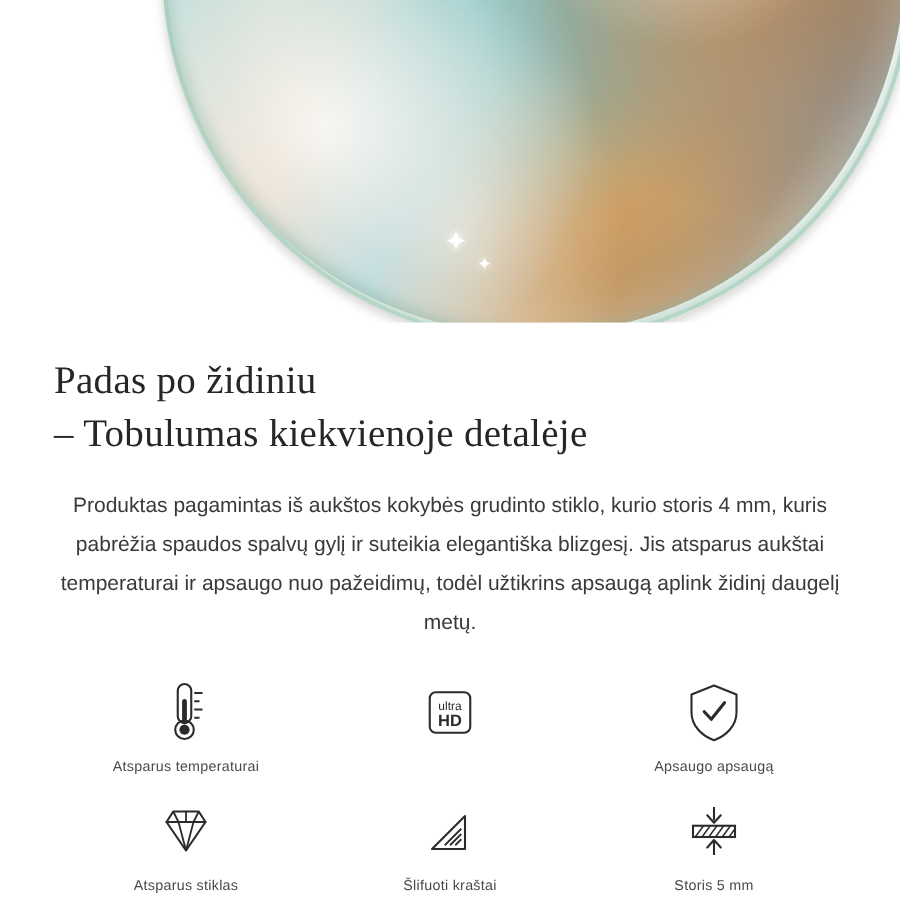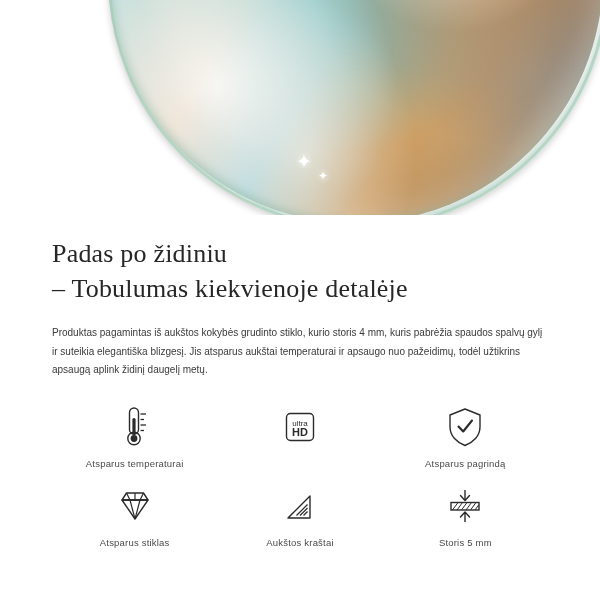--- a/index.html
+++ b/index.html
@@ -81,44 +81,44 @@
     font-size: 17px;
     line-height: 1;
     text-shadow: 0 0 6px rgba(255,255,255,0.95);
     pointer-events: none;
   }
   .sparkle.s1 { left: 296px; top: 152px; font-size: 19px; }
   .sparkle.s2 { left: 318px; top: 170px; font-size: 12px; }
 
   
   .content {
-    padding: 0 52px;
+    padding: 0 36px;
     box-sizing: border-box;
   }
 
   .headline {
     margin: 0;
     padding-top: 22px;
     font-family: "Liberation Serif", serif;
     font-size: 26px;
     line-height: 1.33;
     font-weight: 400;
     color: #262626;
     letter-spacing: 0.2px;
   }
   .headline .line2 {
     display: block;
   }
 
   .body-copy {
     margin: 18px 0 0 0;
-    font-size: 10px;
+    font-size: 14px;
     line-height: 1.85;
     color: #3a3a3a;
-    text-align: left;
+    text-align: center;
     max-width: 536px;
   }
 
   
   .features {
     margin-top: 24px;
     display: grid;
     grid-template-columns: repeat(3, 1fr);
     grid-row-gap: 14px;
   }
@@ -196,21 +196,21 @@
         </div>
       </div>
 
       <div class="feature">
         <div class="feature-icon">
           <svg width="42" height="44" viewBox="0 0 42 44">
             <path d="M21 4 L36 10 V22 C36 31 29 37.5 21 40.5 C13 37.5 6 31 6 22 V10 Z" fill="none" stroke="#2b2b2b" stroke-width="1.4" stroke-linejoin="round"></path>
             <path d="M14.5 21.5 L19.2 26.5 L28 15.5" fill="none" stroke="#2b2b2b" stroke-width="2.1" stroke-linecap="round" stroke-linejoin="round"></path>
           </svg>
         </div>
-        <div class="feature-label">Atsparus pagrindą</div>
+        <div class="feature-label">Apsaugo apsaugą</div>
       </div>
 
       <div class="feature">
         <div class="feature-icon">
           <svg width="46" height="40" viewBox="0 0 46 40">
             <path d="M10 14 L23 33 L36 14 Z" fill="none" stroke="#2b2b2b" stroke-width="1.4" stroke-linejoin="round"></path>
             <path d="M10 14 L14.5 7 L31.5 7 L36 14 Z" fill="none" stroke="#2b2b2b" stroke-width="1.4" stroke-linejoin="round"></path>
             <line x1="14.5" y1="7" x2="18" y2="14" stroke="#2b2b2b" stroke-width="1.2"></line>
             <line x1="31.5" y1="7" x2="28" y2="14" stroke="#2b2b2b" stroke-width="1.2"></line>
             <line x1="18" y1="14" x2="23" y2="33" stroke="#2b2b2b" stroke-width="1.2"></line>
@@ -224,21 +224,21 @@
 
       <div class="feature">
         <div class="feature-icon">
           <svg width="44" height="40" viewBox="0 0 44 40">
             <path d="M10 32 L32 32 L32 10 Z" fill="none" stroke="#2b2b2b" stroke-width="1.4" stroke-linejoin="round"></path>
             <line x1="18.5" y1="29.5" x2="29.5" y2="18.5" stroke="#2b2b2b" stroke-width="1.2"></line>
             <line x1="22" y1="29.5" x2="29.5" y2="22" stroke="#2b2b2b" stroke-width="1.2"></line>
             <line x1="25.5" y1="29.5" x2="29.5" y2="25.5" stroke="#2b2b2b" stroke-width="1.2"></line>
           </svg>
         </div>
-        <div class="feature-label">Aukštos kraštai</div>
+        <div class="feature-label">Šlifuoti kraštai</div>
       </div>
 
       <div class="feature">
         <div class="feature-icon">
           <svg width="46" height="42" viewBox="0 0 46 42">
             <line x1="23" y1="5" x2="23" y2="14" stroke="#2b2b2b" stroke-width="1.4"></line>
             <path d="M18.5 10.5 L23 15.5 L27.5 10.5" fill="none" stroke="#2b2b2b" stroke-width="1.4" stroke-linecap="round" stroke-linejoin="round"></path>
             <rect x="9" y="17.5" width="28" height="7.5" fill="none" stroke="#2b2b2b" stroke-width="1.4"></rect>
             <line x1="10.5" y1="25" x2="16" y2="17.5" stroke="#2b2b2b" stroke-width="1"></line>
             <line x1="15" y1="25" x2="20.5" y2="17.5" stroke="#2b2b2b" stroke-width="1"></line>

